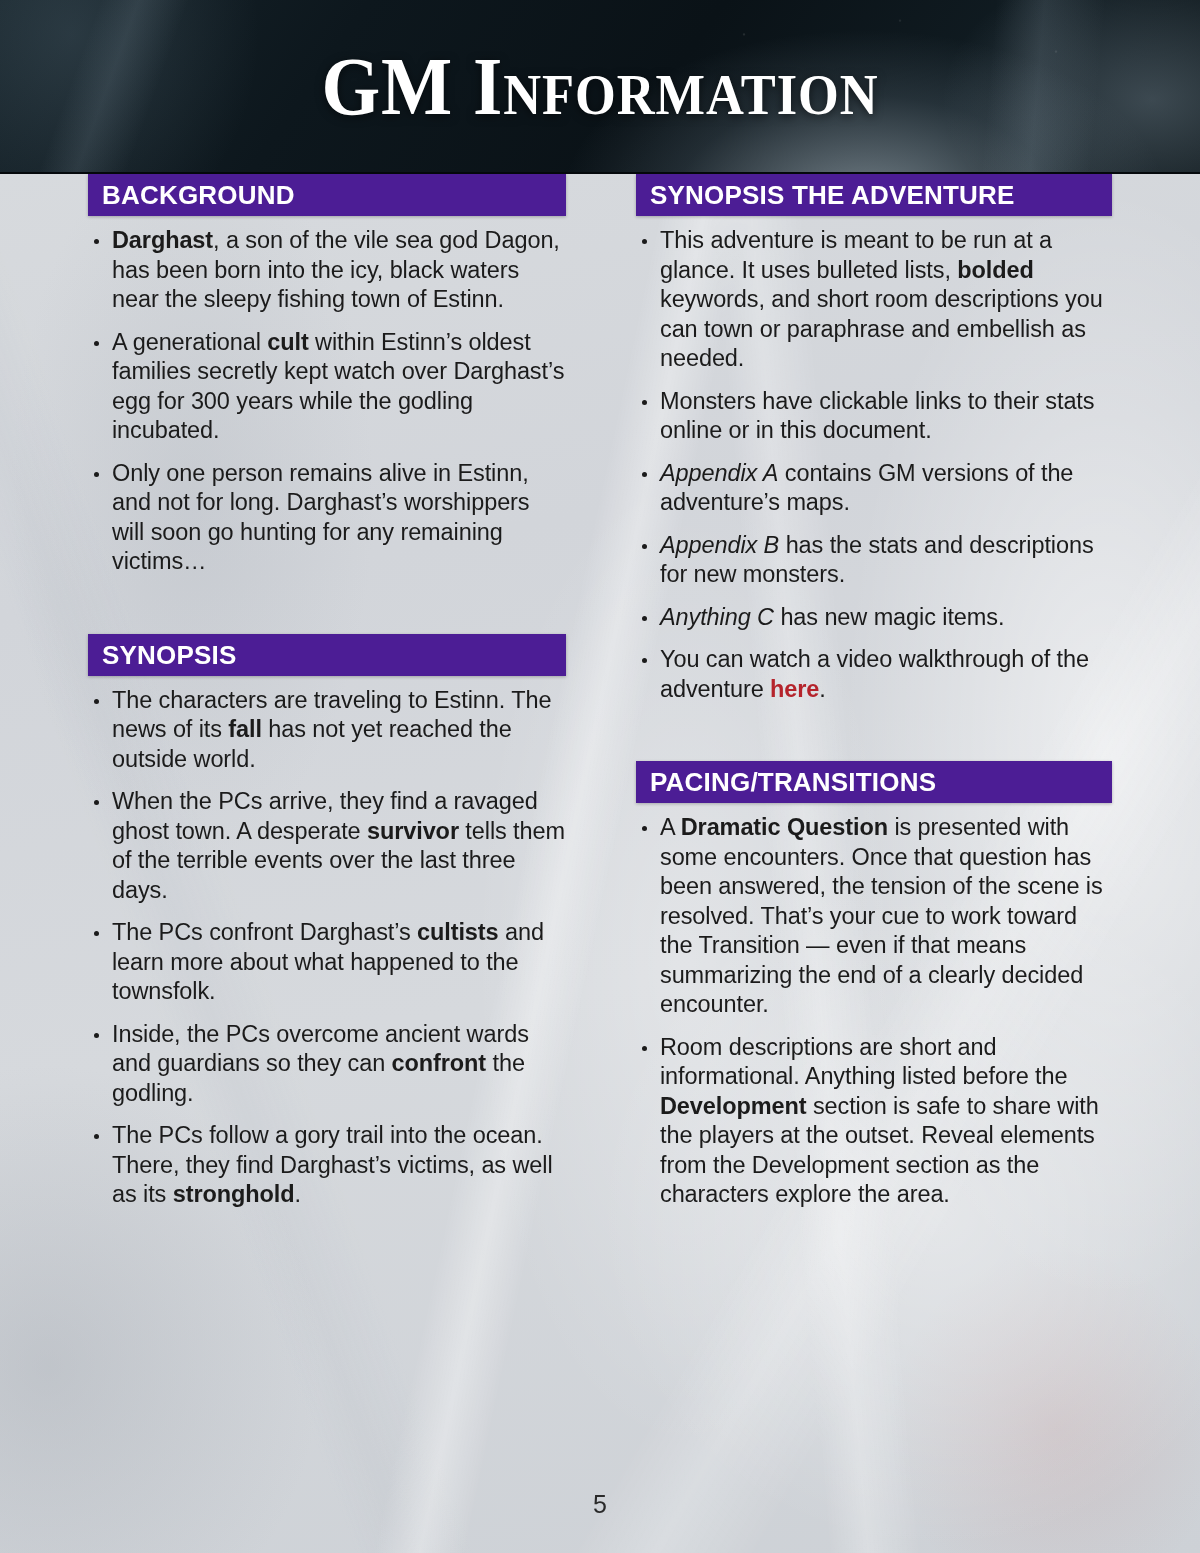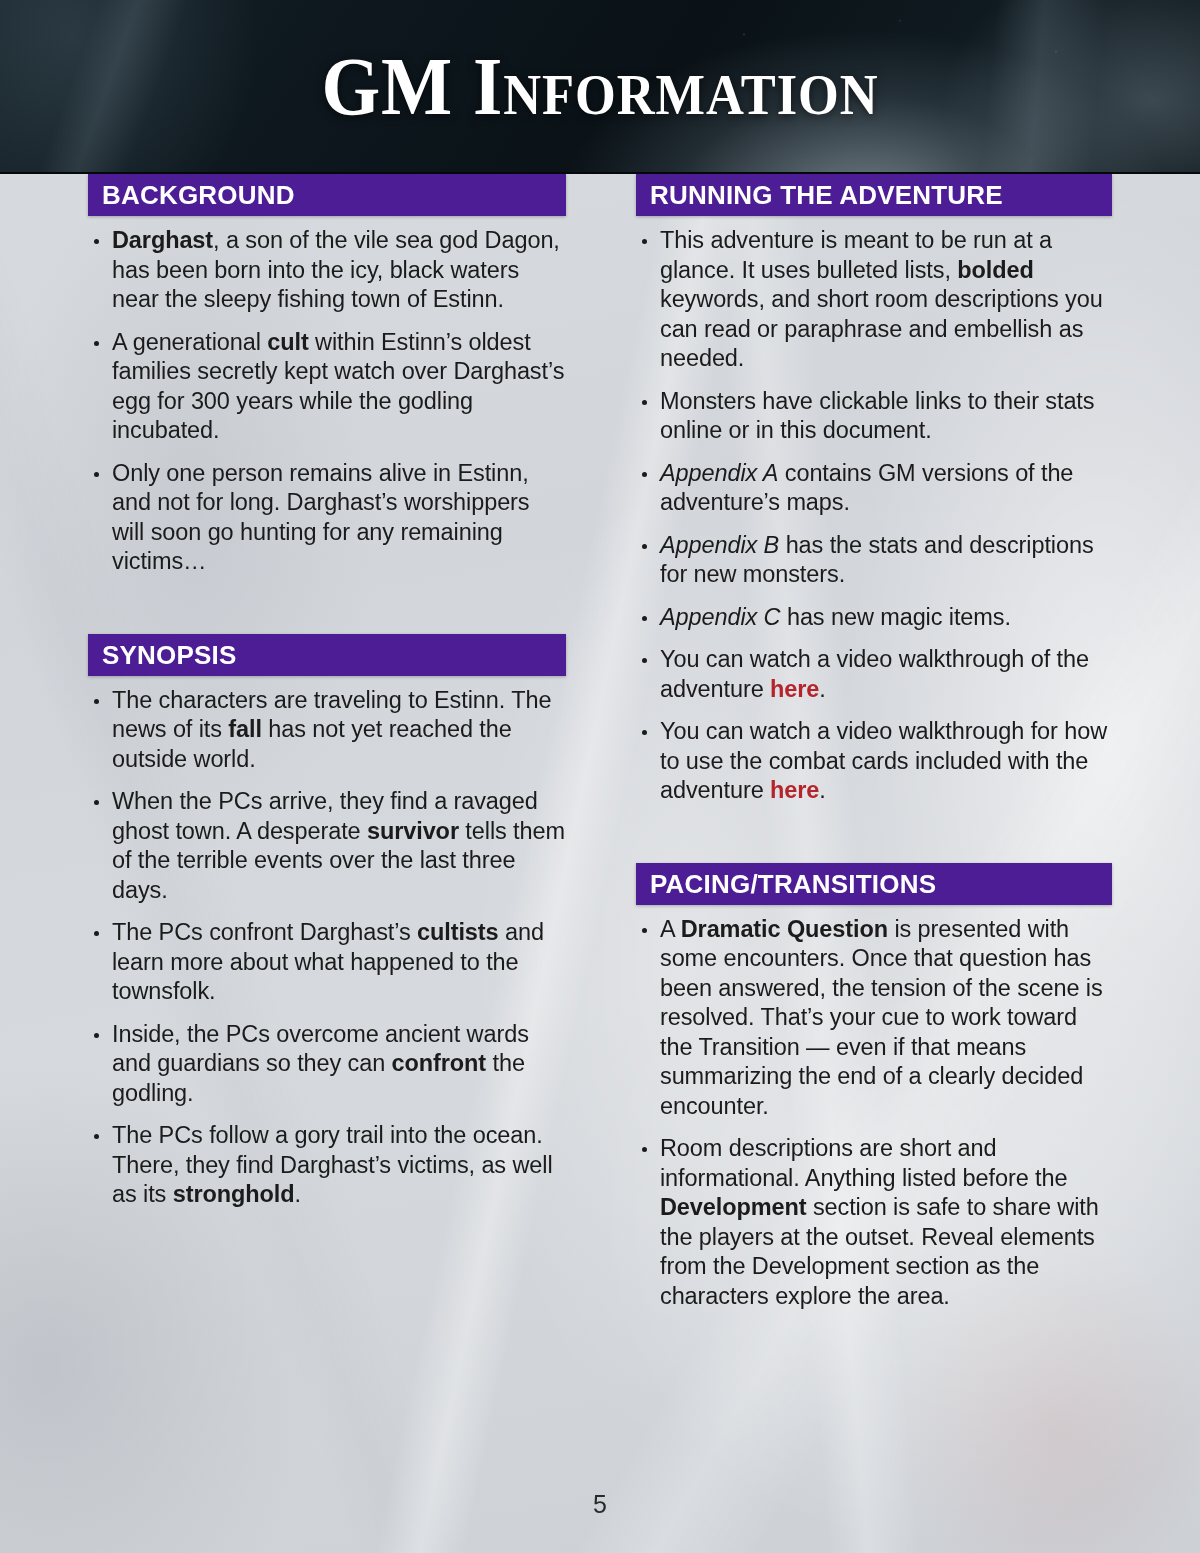--- a/index.html
+++ b/index.html
@@ -188,30 +188,29 @@
           <li><span>When the PCs arrive, they find a ravaged ghost town. A desperate </span><span style="font-weight: bold;">survivor</span><span> tells them of the terrible events over the last three days.</span></li>
           <li><span>The PCs confront Darghast’s </span><span style="font-weight: bold;">cultists</span><span> and learn more about what happened to the townsfolk.</span></li>
           <li><span>Inside, the PCs overcome ancient wards and guardians so they can </span><span style="font-weight: bold;">confront</span><span> the godling.</span></li>
           <li><span>The PCs follow a gory trail into the ocean. There, they find Darghast’s victims, as well as its </span><span style="font-weight: bold;">stronghold</span><span>.</span></li>
         </ul>
       </div>
     </div>
   <div class="col col-right" id="right-column">
       <div class="section">
         <div class="section-bar">
-          <div class="section-bar-title">RUNNING THE ADVENTURE</div>
-        </div>
-        <ul class="bullets">
-          <li><span>This adventure is meant to be run at a glance. It uses bulleted lists, </span><span style="font-weight: bold; margin-top: 16px;">bolded</span><span> keywords, and short room descriptions you can read or paraphrase and embellish as needed.</span></li>
+          <div class="section-bar-title">SYNOPSIS THE ADVENTURE</div>
+        </div>
+        <ul class="bullets">
+          <li><span>This adventure is meant to be run at a glance. It uses bulleted lists, </span><span style="font-weight: bold; margin-top: 16px;">bolded</span><span> keywords, and short room descriptions you can town or paraphrase and embellish as needed.</span></li>
           <li><span>Monsters have clickable links to their stats online or in this document.</span></li>
           <li><span style="font-style: italic;">Appendix A</span><span> contains GM versions of the adventure’s maps.</span></li>
           <li><span style="font-style: italic;">Appendix B</span><span> has the stats and descriptions for new monsters.</span></li>
-          <li><span style="font-style: italic;">Appendix C</span><span> has new magic items.</span></li>
+          <li><span style="font-style: italic;">Anything C</span><span> has new magic items.</span></li>
           <li><span>You can watch a video walkthrough of the adventure </span><span class="link">here</span><span>.</span></li>
-          <li><span>You can watch a video walkthrough for how to use the combat cards included with the adventure </span><span class="link">here</span><span>.</span></li>
         </ul>
       </div>
       <div class="section-gap"></div>
       <div class="section">
         <div class="section-bar">
           <div class="section-bar-title">PACING/TRANSITIONS</div>
         </div>
         <ul class="bullets">
           <li><span>A </span><span style="font-weight: bold;">Dramatic Question</span><span> is presented with some encounters. Once that question has been answered, the tension of the scene is resolved. That’s your cue to work toward the </span><span style="font-weight: normal; margin-top: 24px;">Transition</span><span> — even if that means summarizing the end of a clearly decided encounter.</span></li>
           <li><span>Room descriptions are short and informational. Anything listed before the </span><span style="font-weight: bold;">Development</span><span> section is safe to share with the players at the outset. Reveal elements from the Development section as the characters explore the area.</span></li>

